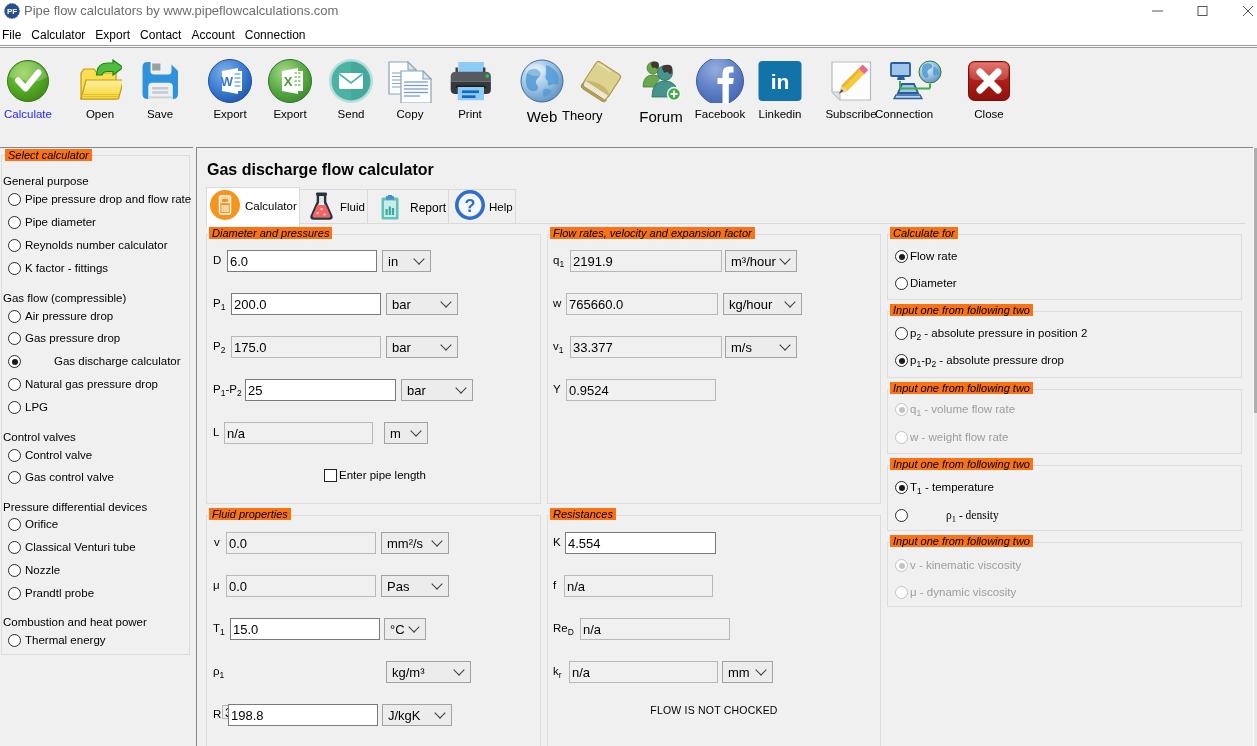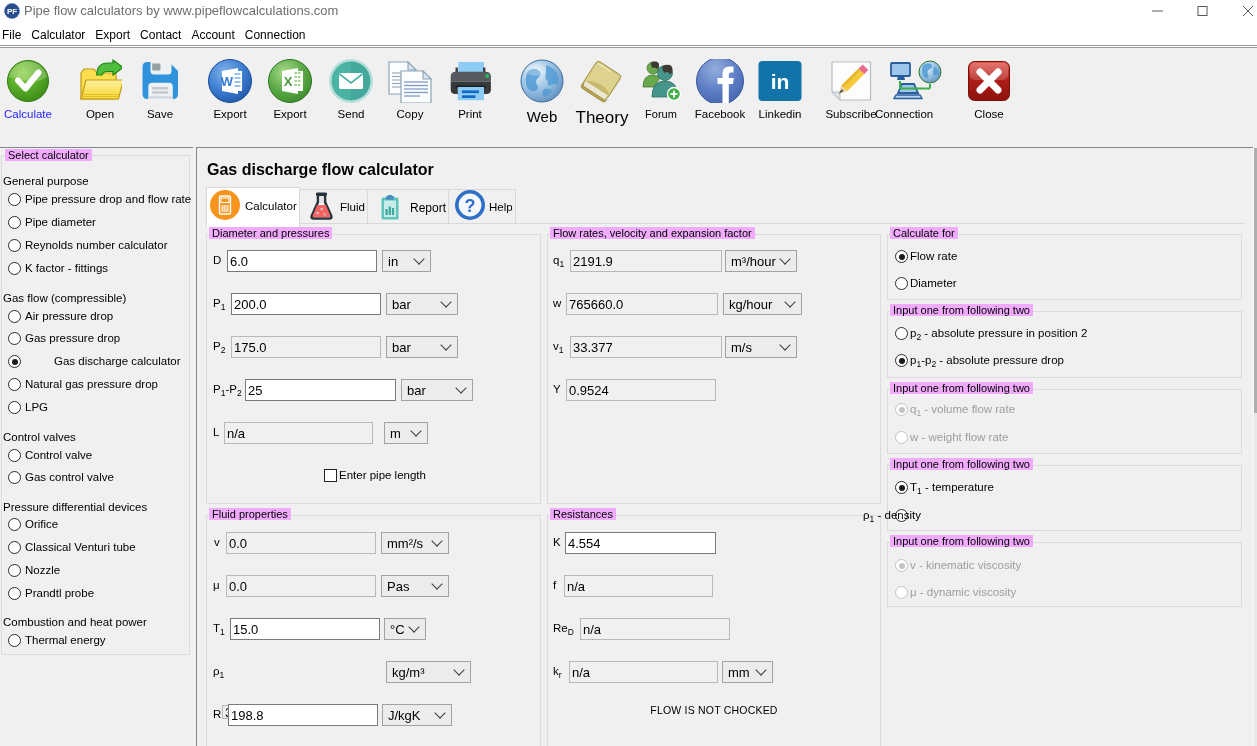--- a/index.html
+++ b/index.html
@@ -4,21 +4,21 @@
 * { margin:0; padding:0; box-sizing:border-box; }
 html,body { width:1257px; height:746px; overflow:hidden; }
 body { font-family:"Liberation Sans",sans-serif; background:#f0f0f0; position:relative; }
 .abs { position:absolute; }
 .txt { position:absolute; white-space:nowrap; }
 .inp { position:absolute; border:1px solid #7a7a7a; background:#fff; font-size:13px; color:#000; padding-left:2px; display:flex; align-items:center; }
 .inp.dis { border:1px solid #b8b8bc; background:#f0f0f0; }
 .dd { position:absolute; border:1px solid #a2a2a2; background:#ececec; font-size:13px; color:#000; padding-left:5px; display:flex; align-items:center; }
 .dd .ch { position:absolute; right:7px; top:50%; width:8px; height:8px; margin-top:-6px; border-right:1.6px solid #3c3c3c; border-bottom:1.6px solid #3c3c3c; transform:rotate(45deg); }
 .gb { position:absolute; border:1px solid #dcdcdc; }
-.gbl { position:absolute; background:#f0abfc; font-size:11px; color:#000; padding:0 3px; white-space:nowrap; }
+.gbl { position:absolute; background:#f97316; font-size:11px; color:#000; padding:0 3px; white-space:nowrap;font-style:italic; }
 .rad { position:absolute; width:13px; height:13px; border-radius:50%; border:1.2px solid #2b2b2b; background:#fff; }
 .rad.sel::after { content:""; position:absolute; left:2.5px; top:2.5px; width:6px; height:6px; border-radius:50%; background:#1a1a1a; }
 .rad.dis { border-color:#c3c3c3; }
 .rad.dis.sel::after { background:#c3c3c3; }
 .rlbl { position:absolute; font-size:11.5px; color:#000; white-space:nowrap; }
 .rlbl.dis { color:#9d9d9d; }
 sub { font-size:8.5px; vertical-align:-3px; line-height:0; }
 .flbl { position:absolute; font-size:11.5px; color:#000; white-space:nowrap; }
 </style></head>
 <body>
@@ -195,32 +195,32 @@
 <g stroke="#d9d2ac" stroke-width="0.7">
         <line x1="9" y1="32.4" x2="34" y2="32.4"></line>
         <line x1="9" y1="33.8" x2="34" y2="33.8"></line>
         <line x1="9" y1="35.2" x2="34" y2="35.2"></line>
       </g>
 <path d="M7 36 Q7 39 10 39 L33 39 Q36 39 36 36.5 L36 35 L34.5 36.5 L9.5 36.5 L7 34 Z" fill="#b5a453" stroke="#9c8c3e" stroke-width="0.8"></path>
 <path d="M7.8 9.5 Q7.8 8 10 8 L33 8 Q35 8 35 10 L35 29 Q30 25 22 26 Q13 27 7.8 31 Z" fill="#ddd28e"></path>
 <path d="M9 9 Q16 7.5 24 9 L24 10.5 Q16 9 9 10.5 Z" fill="#f2ecc8" opacity="0.8"></path>
 </g>
   </svg>
-<div class="txt" style="left:562px;top:108px;width:80px;text-align:center;font-size:17px;color:#000;">Theory</div>
+<div class="txt" style="left:562px;top:108px;width:80px;text-align:left;font-size:13px;color:#000;">Theory</div>
 <svg class="abs" style="left:639px;top:59px" width="44" height="44" viewBox="0 0 44 44">
     <circle cx="14" cy="9" r="6" fill="#6aa84f" stroke="#4a7a35" stroke-width="0.8"></circle>
 <path d="M13.5 9 Q10 3.5 14.5 2.5 Q20 1.8 20 6 Q20 9 18 10 Q16 7.5 13.5 9 Z" fill="#3e3a33"></path>
 <path d="M4 28 Q4 16 14 16 Q19 16 21 19 L15 28 Z" fill="#6aa84f" stroke="#4a7a35" stroke-width="0.8"></path>
 <circle cx="26" cy="14" r="7.5" fill="#46958a" stroke="#2f6e64" stroke-width="0.8"></circle>
 <path d="M25.5 14 Q20.5 8 26 6 Q33 4.5 33.5 10 Q33.8 13.5 31 15.5 Q28.5 11.5 25.5 14 Z" fill="#3e3a33"></path>
 <path d="M13 38 Q13 22 26 22 Q39 22 39 38 Z" fill="#46958a" stroke="#2f6e64" stroke-width="0.8"></path>
 <circle cx="35" cy="35" r="6.5" fill="#3fae49" stroke="#fff" stroke-width="1.4"></circle>
 <path d="M35 31.5 L35 38.5 M31.5 35 L38.5 35" stroke="#fff" stroke-width="1.8"></path>
   </svg>
-<div class="txt" style="left:621px;top:108px;width:80px;text-align:center;font-size:11px;color:#000;">Forum</div>
+<div class="txt" style="left:621px;top:108px;width:80px;text-align:center;font-size:15px;color:#000;">Forum</div>
 <svg class="abs" style="left:696px;top:59px" width="48" height="44" viewBox="0 0 48 44">
     <circle cx="24" cy="22" r="23.5" fill="url(#gfb)" stroke="#3a5a9e" stroke-width="1"></circle>
 <path d="M26.5 45 L26.5 25 L21.5 25 L21.5 19 L26.5 19 L26.5 14.5 Q26.5 7.5 33.5 7.5 L37.5 7.5 L37.5 13.5 L34.5 13.5 Q32.8 13.5 32.8 15.5 L32.8 19 L37.8 19 L37 25 L32.8 25 L32.8 45 Z" fill="#fff"></path>
   </svg>
 <div class="txt" style="left:680px;top:108px;width:80px;text-align:center;font-size:11.5px;color:#000;">Facebook</div>
 <svg class="abs" style="left:758px;top:59px" width="44" height="44" viewBox="0 0 44 44">
     <rect x="0.5" y="2" width="43" height="40" rx="4" fill="#1173a8"></rect>
 <text x="22" y="30" font-size="21" font-weight="bold" fill="#fff" text-anchor="middle" font-family="Liberation Sans,sans-serif">in</text>
   </svg>
 <div class="txt" style="left:740px;top:108px;width:80px;text-align:center;font-size:11.5px;color:#000;">Linkedin</div>
@@ -427,18 +427,18 @@
 <div class="gbl" style="left:890px;top:382px;">Input one from following two</div>
 <div class="rad sel dis" style="left:895px;top:403px;"></div>
 <div class="rlbl dis" style="left:910px;top:403px;">q<sub>1</sub> - volume flow rate</div>
 <div class="rad dis" style="left:895px;top:431px;"></div>
 <div class="rlbl dis" style="left:910px;top:431px;">w - weight flow rate</div>
 <div class="gb" style="left:887px;top:465px;width:355px;height:66px;"></div>
 <div class="gbl" style="left:890px;top:458px;">Input one from following two</div>
 <div class="rad sel" style="left:895px;top:481px;"></div>
 <div class="rlbl" style="left:910px;top:481px;">T<sub>1</sub> - temperature</div>
 <div class="rad" style="left:895px;top:509px;"></div>
-<div class="rlbl" style="left:863px;top:509px;">ρ<sub>1</sub> - density</div>
+<div class="rlbl" style="left:946px;top:509px;font-family:Liberation Serif, serif;">ρ<sub>1</sub> - density</div>
 <div class="gb" style="left:887px;top:542px;width:355px;height:65px;"></div>
 <div class="gbl" style="left:890px;top:535px;">Input one from following two</div>
 <div class="rad sel dis" style="left:895px;top:559px;"></div>
 <div class="rlbl dis" style="left:910px;top:559px;">v - kinematic viscosity</div>
 <div class="rad dis" style="left:895px;top:586px;"></div>
 <div class="rlbl dis" style="left:910px;top:586px;">μ - dynamic viscosity</div>
 </body></html>

